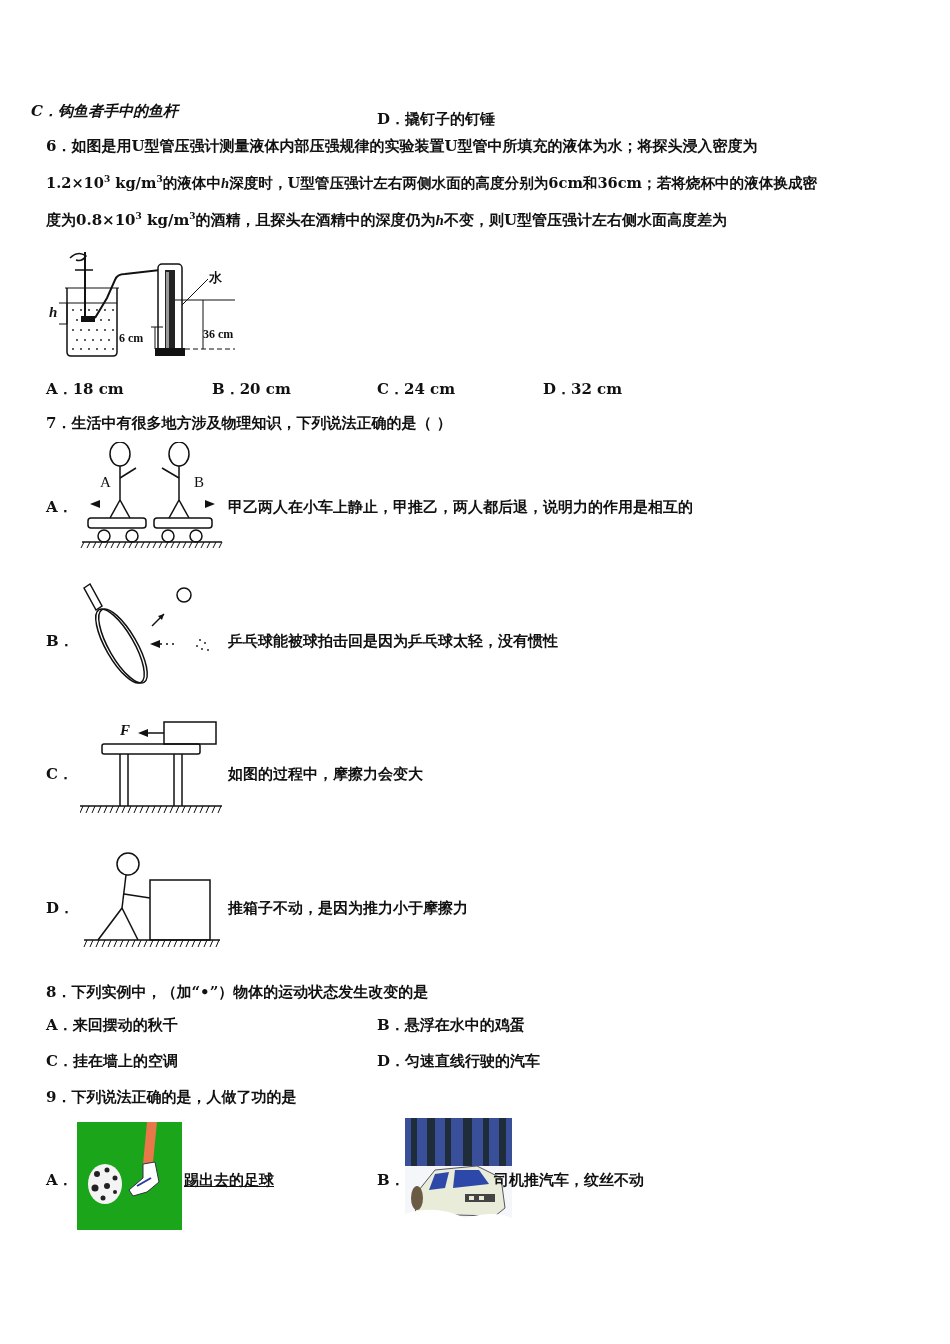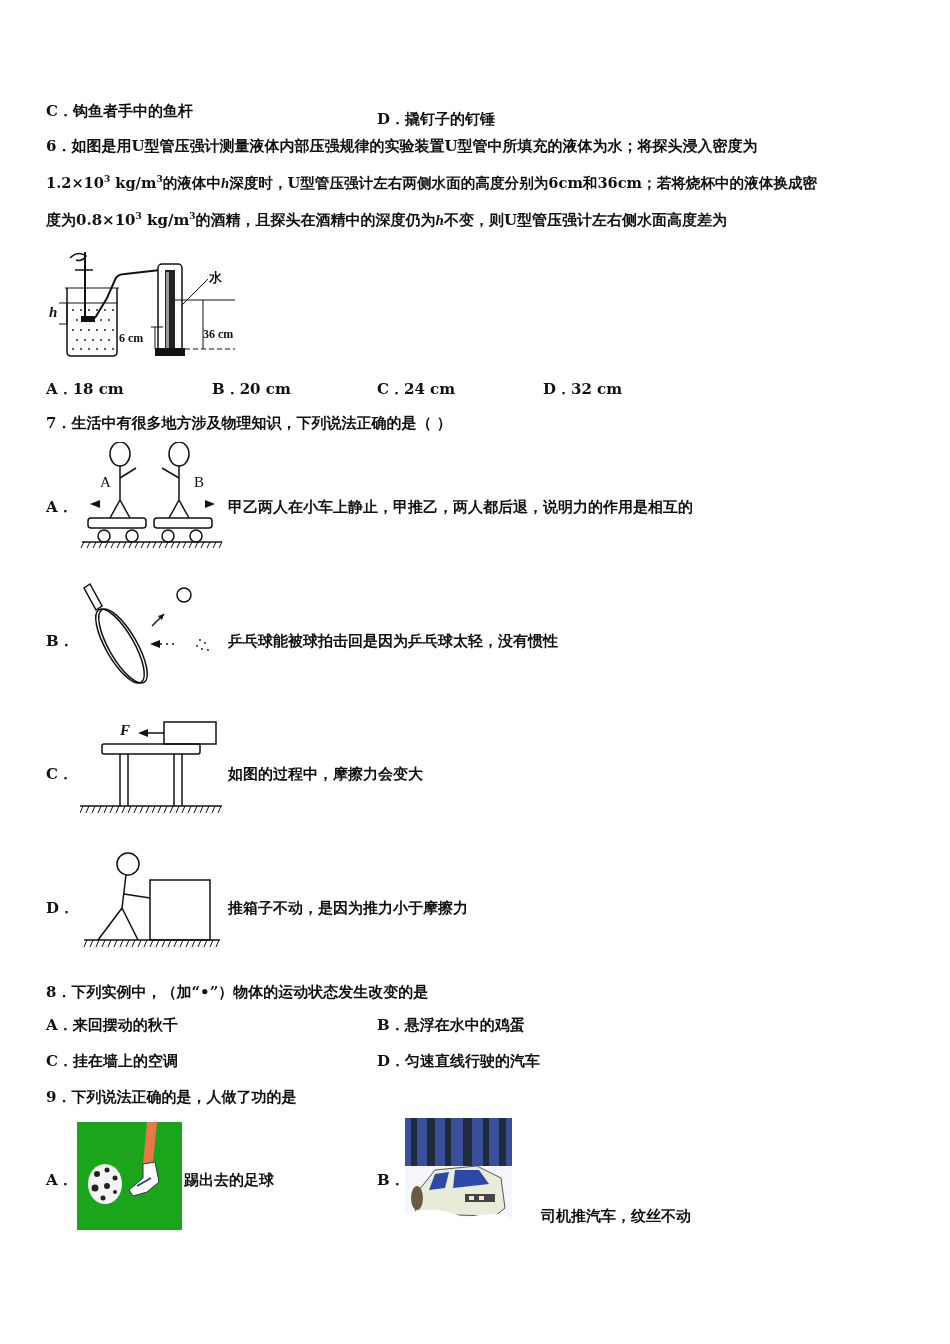--- a/index.html
+++ b/index.html
@@ -8,21 +8,21 @@
   .t { position: absolute; font-size: 15px; font-weight: bold; white-space: nowrap; line-height: 20px; }
   .lbl { position: absolute; font-size: 15px; font-weight: bold; font-family: "Liberation Serif", serif; line-height: 20px; }
   sup { font-size: 9px; vertical-align: 6px; line-height: 0; }
   i { font-family: "Liberation Serif", serif; }
   .fig { position: absolute; }
   svg { display: block; }
 </style>
 </head>
 <body>
 
-<div class="t" style="left:46px;top:101px;">
+<div class="t" style="left:31px;top:101px;font-style:italic;">
   <span>C．</span><span>钩鱼者手中的鱼杆</span>
 </div>
 <div class="t" style="left:377px;top:101px;margin-top:8px;">
   <span>D．</span><span>撬钉子的钉锤</span>
 </div>
 
 <div class="t" style="left:46px;top:136px;">
   <span>6．</span><span>如图是用U型管压强计测量液体内部压强规律的实验装置U型管中所填充的液体为水；将探头浸入密度为</span>
 </div>
 <div class="t" style="left:46px;top:173px;font-size:14.6px;">
@@ -293,21 +293,21 @@
         <circle cx="20" cy="52" r="3"></circle>
         <circle cx="30" cy="48" r="2.5"></circle>
         <circle cx="18" cy="66" r="3.5"></circle>
         <circle cx="30" cy="64" r="3"></circle>
         <circle cx="38" cy="56" r="2.5"></circle>
         <circle cx="26" cy="76" r="2.5"></circle>
         <circle cx="38" cy="70" r="2"></circle>
       </g>
   </svg>
 </div>
-<div class="t" style="left:184px;top:1170px;">踢出去的足球</div>
+<div class="t" style="left:184px;top:1170px;text-decoration:underline;">踢出去的足球</div>
 
 <div class="t" style="left:377px;top:1170px;">B．</div>
 <div class="fig" style="left:405px;top:1118px;width:107px;height:114px;">
   <svg width="107" height="114" viewBox="0 0 107 114">
     <rect x="0" y="0" width="107" height="114" fill="#f4f6fa"></rect>
     <rect x="0" y="0" width="107" height="48" fill="#3a4f9a"></rect>
     <g fill="#1f2c3a">
         <rect x="6" y="0" width="6" height="48"></rect>
         <rect x="22" y="0" width="8" height="48"></rect>
         <rect x="40" y="0" width="6" height="48"></rect>
@@ -318,13 +318,13 @@
     <path d="M10 96 L14 72 L30 52 L72 48 L96 60 L100 90 L90 98 Z" fill="#e8ecd8" stroke="#556" stroke-width="1"></path>
     <path d="M30 56 L44 54 L40 70 L24 72 Z" fill="#2d48a8"></path>
     <path d="M50 52 L74 52 L84 66 L48 70 Z" fill="#2d48a8"></path>
     <rect x="60" y="76" width="30" height="8" fill="#444"></rect>
     <rect x="64" y="78" width="5" height="4" fill="#e8ecd8"></rect>
       <rect x="74" y="78" width="5" height="4" fill="#e8ecd8"></rect>
     <ellipse cx="12" cy="80" rx="6" ry="12" fill="#6b5a44"></ellipse>
     <path d="M0 96 Q30 86 60 100 Q90 92 107 100 L107 114 L0 114 Z" fill="#ffffff"></path>
   </svg>
 </div>
-<div class="t" style="left:541px;top:1170px;margin-top:36px;">司机推汽车，纹丝不动</div>
+<div class="t" style="left:494px;top:1170px;">司机推汽车，纹丝不动</div>
 
 </body></html>

